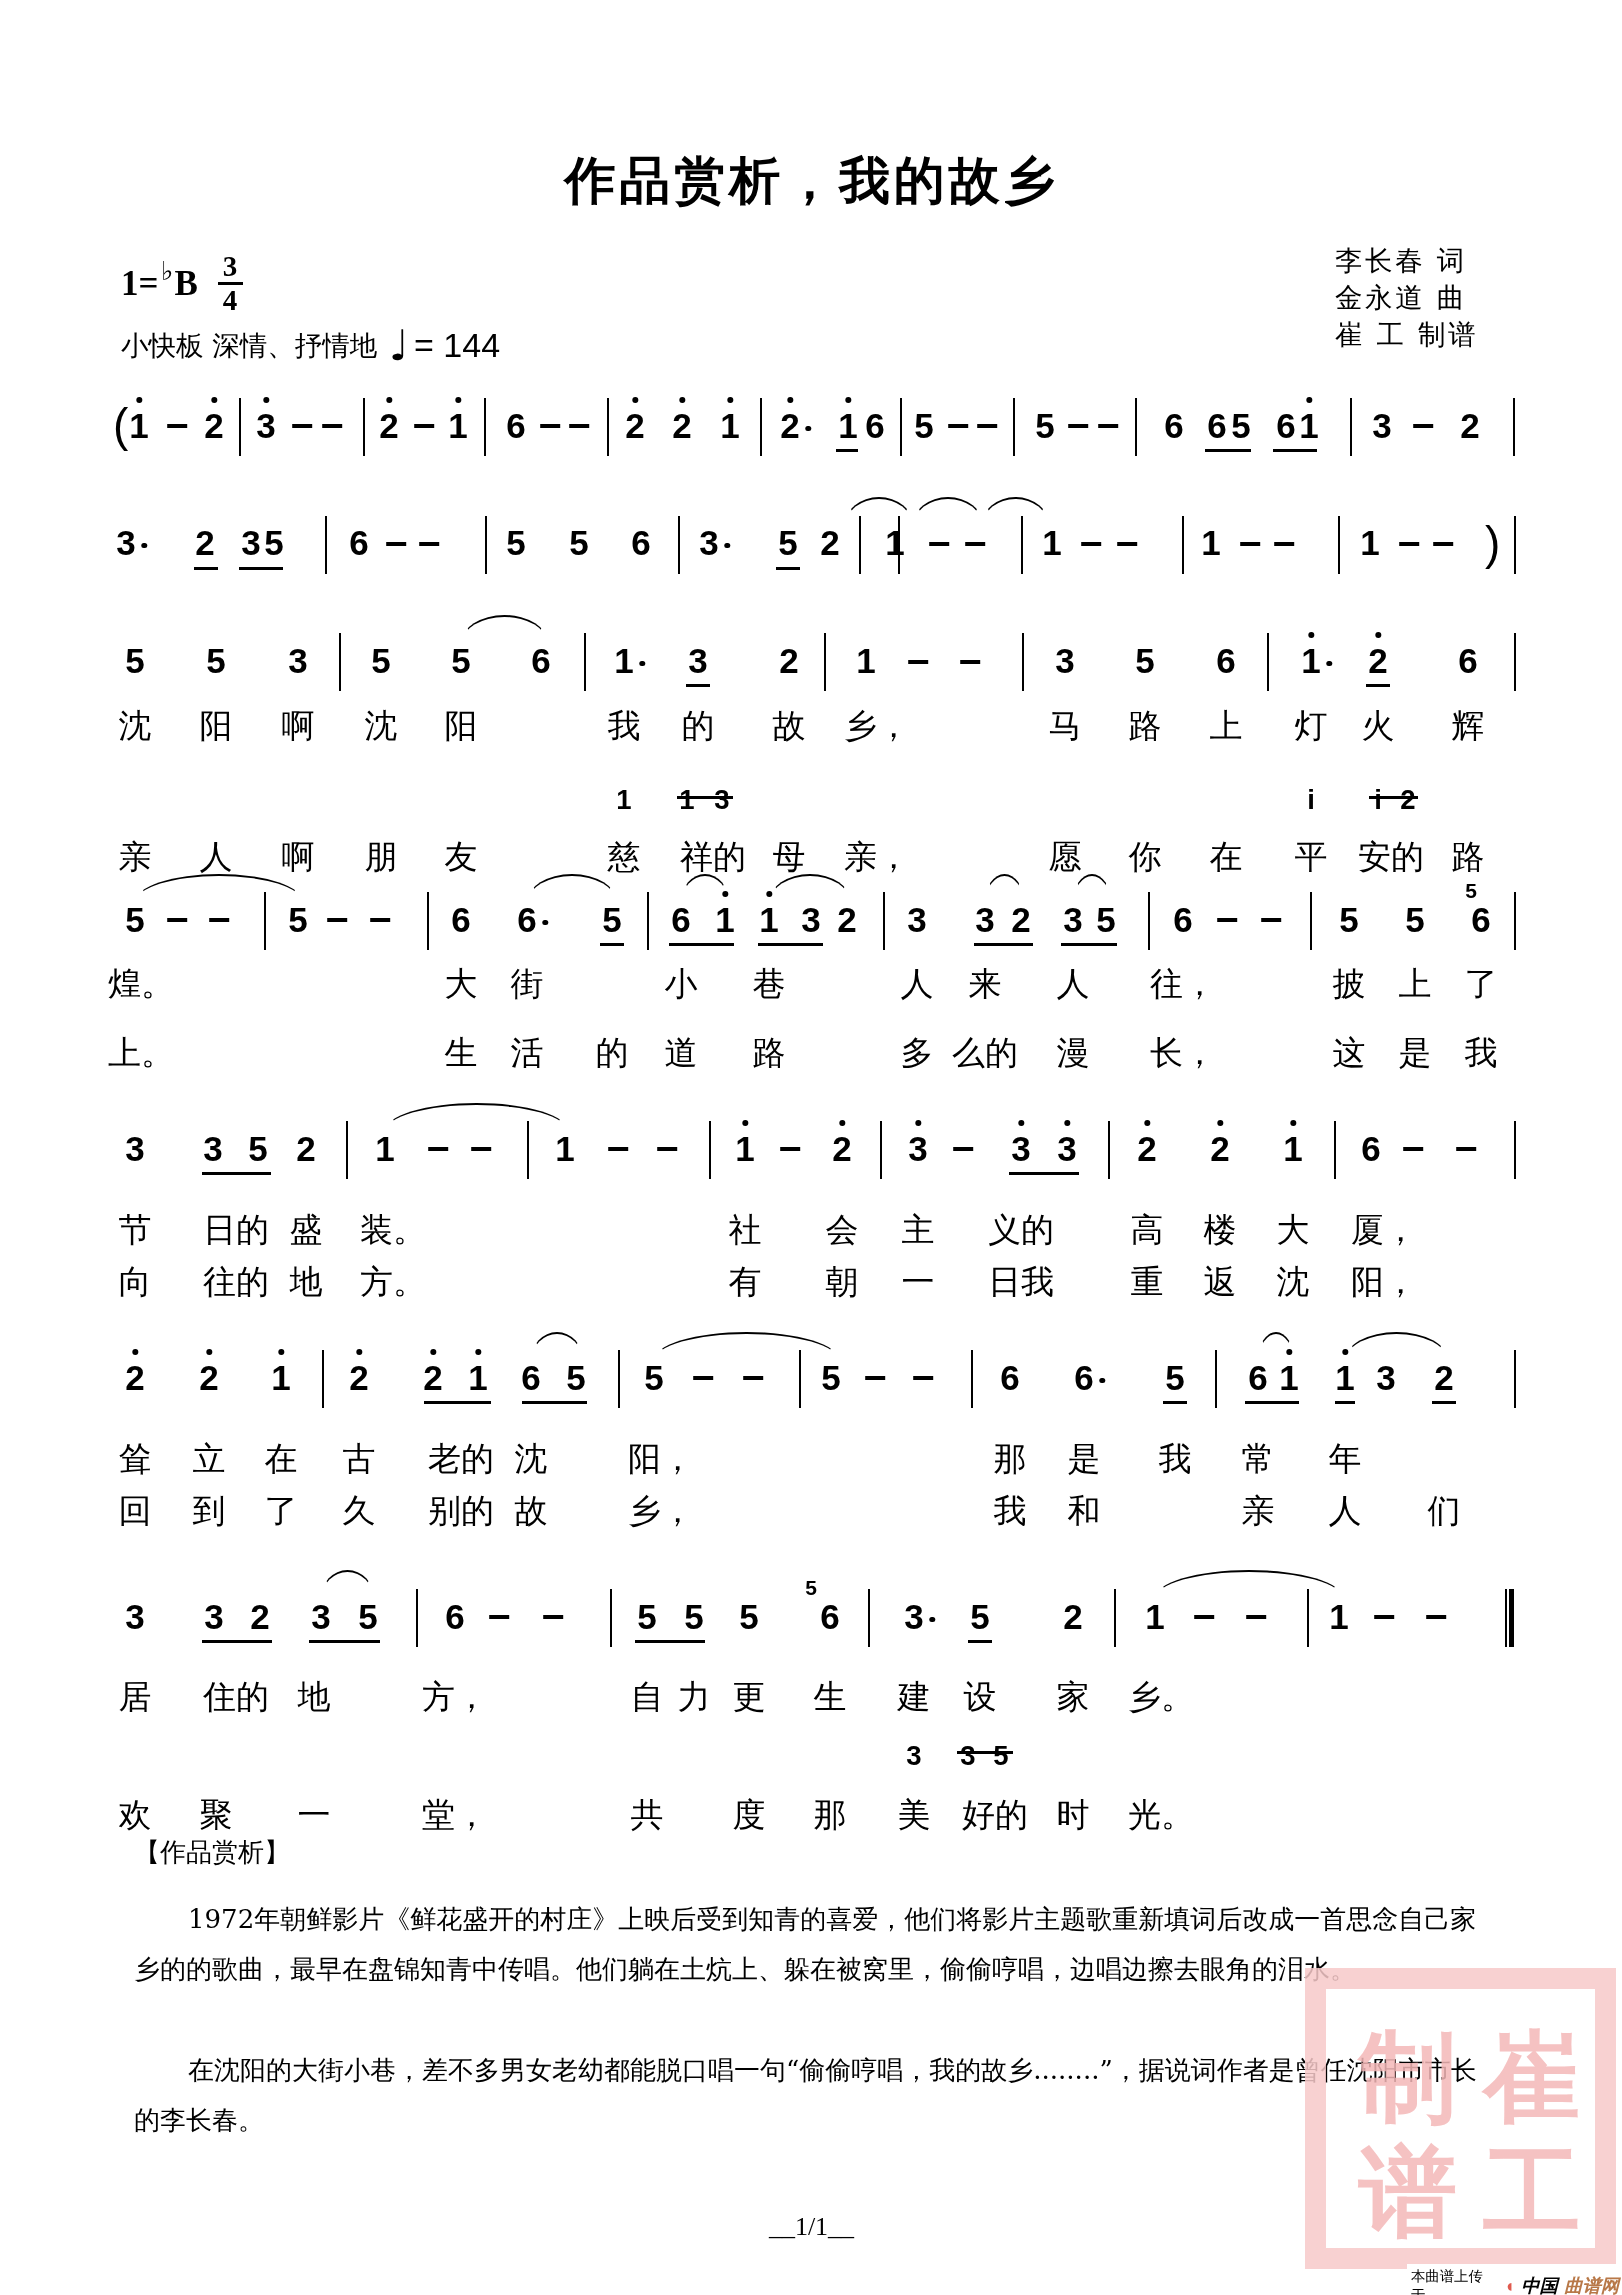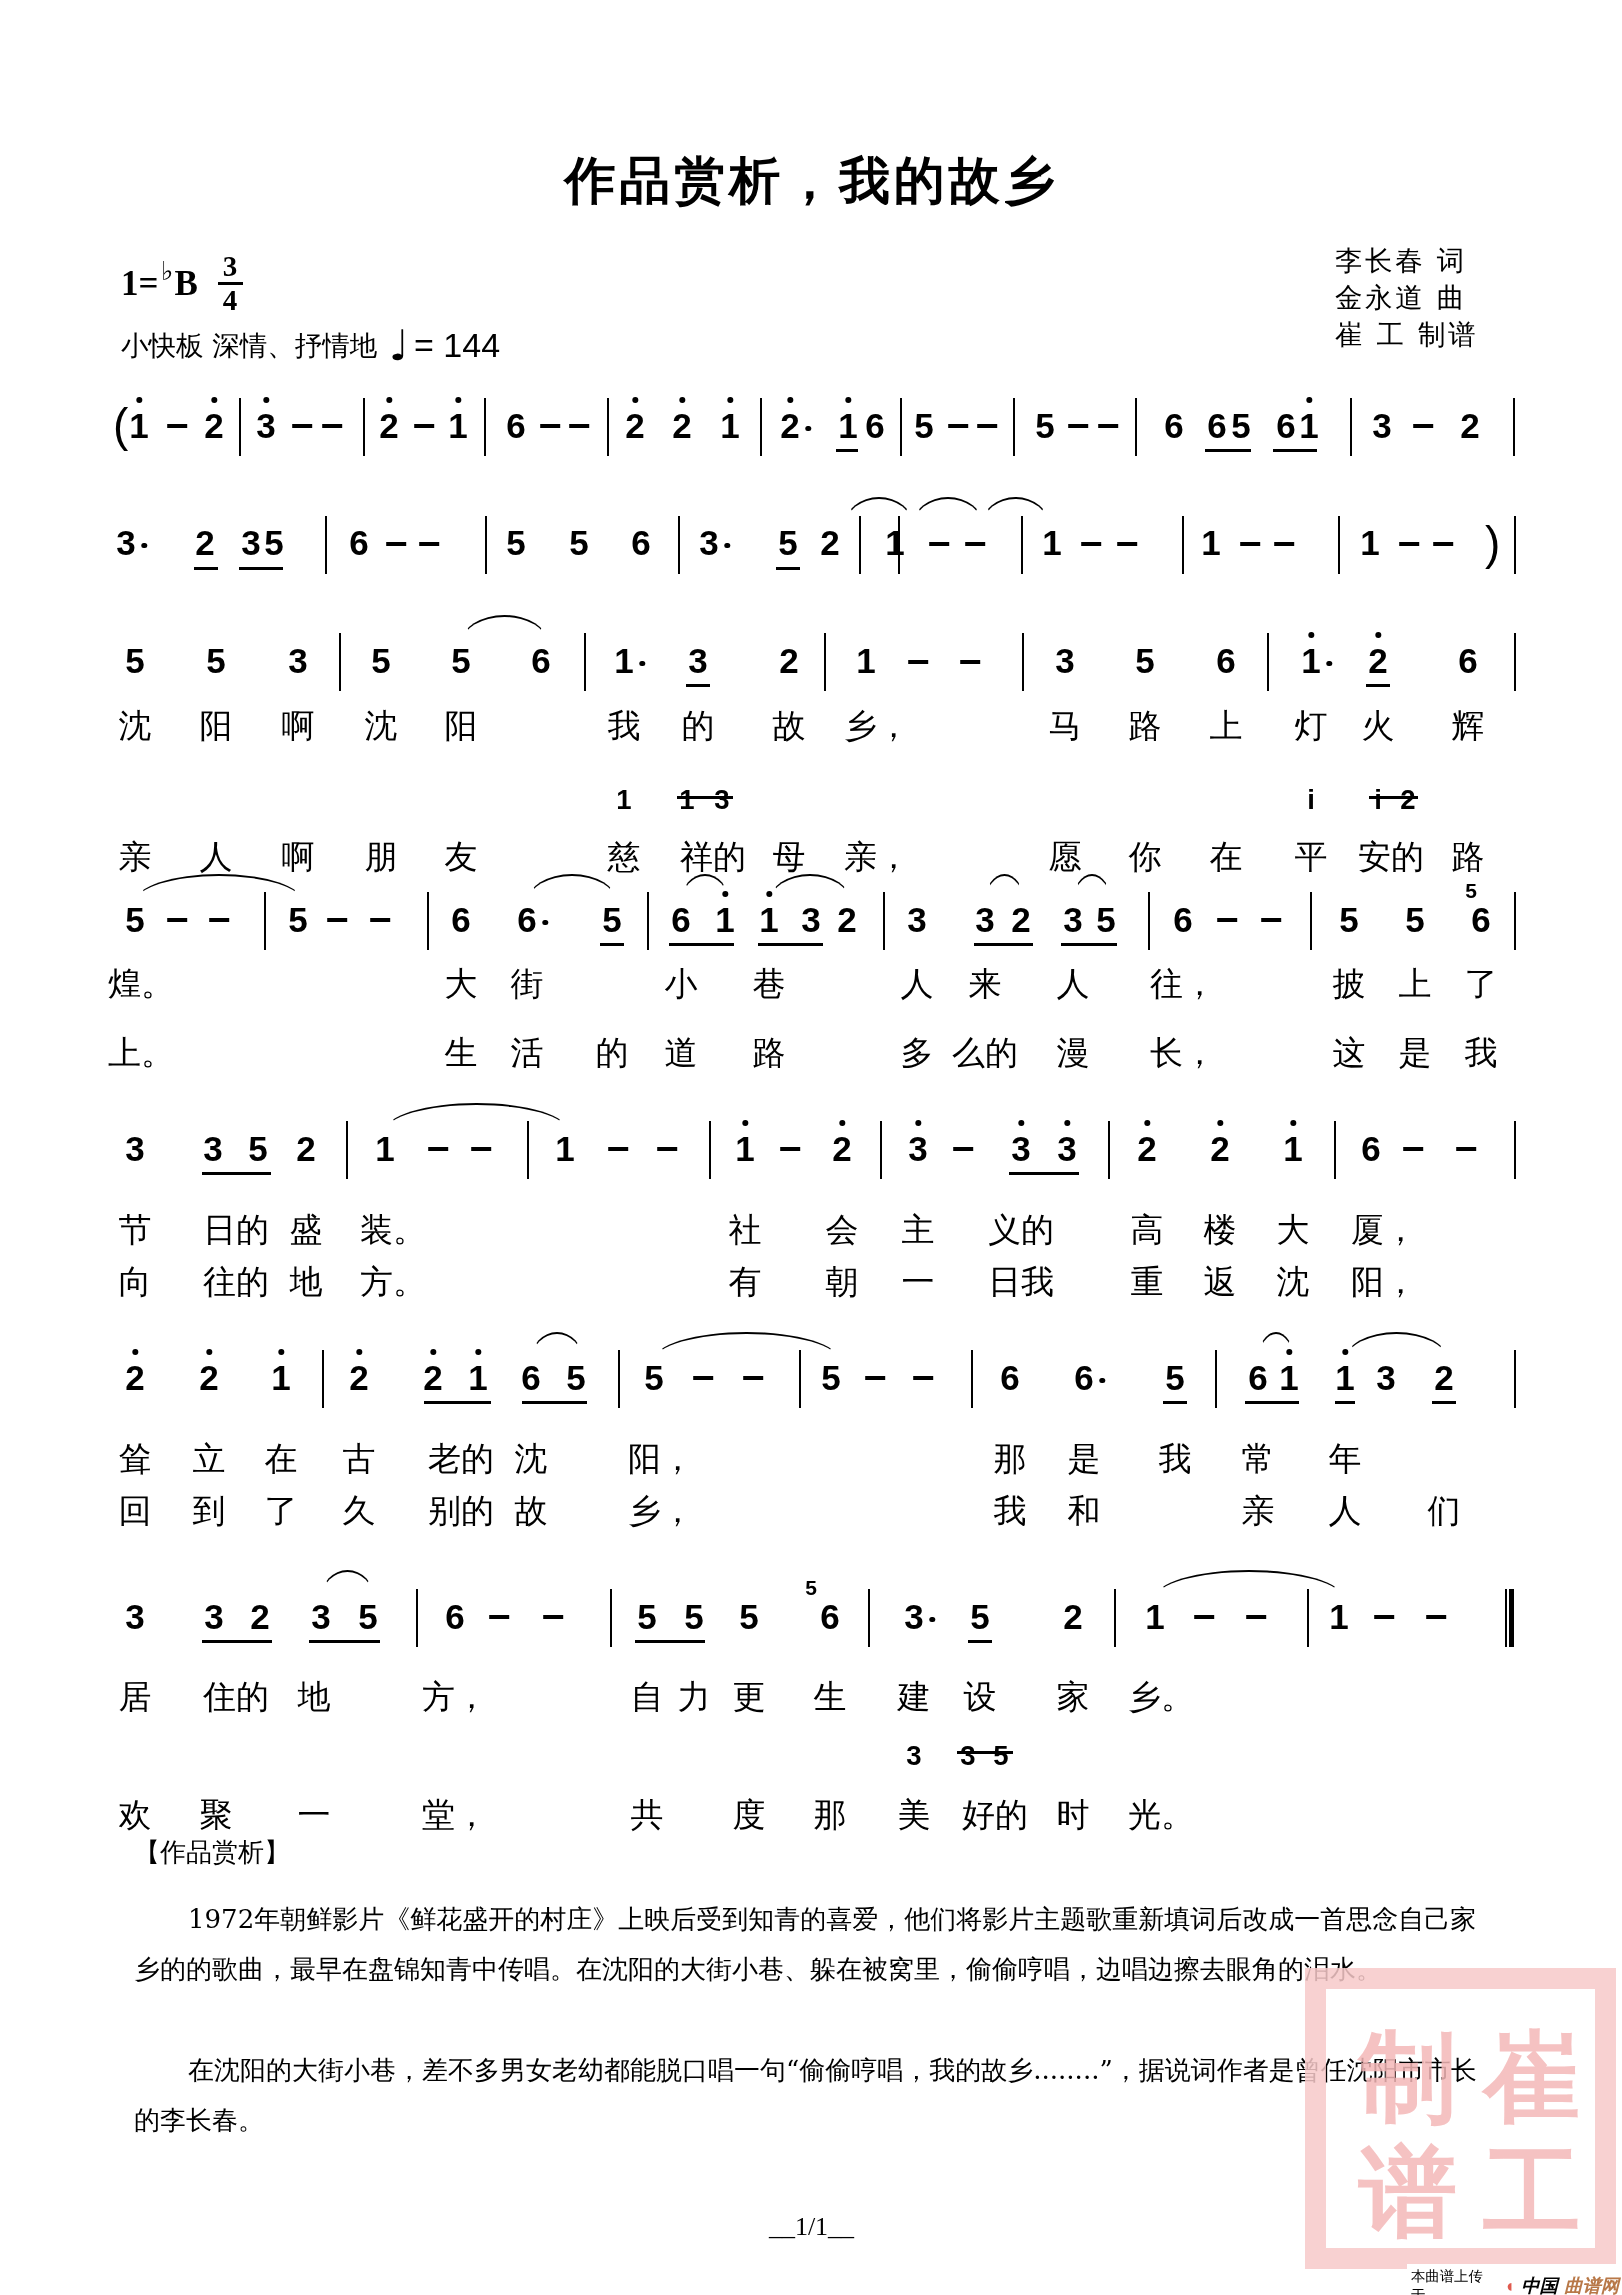--- a/index.html
+++ b/index.html
@@ -460,21 +460,21 @@
     <div class="lyr" style="left: 647px; top: 1796px;">共</div>
     <div class="lyr" style="left: 749px; top: 1796px;">度</div>
     <div class="lyr" style="left: 830px; top: 1796px;">那</div>
     <div class="lyr" style="left: 914px; top: 1796px;">美</div>
     <div class="lyr" style="left: 995px; top: 1796px;">好的</div>
     <div class="lyr" style="left: 1073px; top: 1796px;">时</div>
     <div class="lyr" style="left: 1161px; top: 1796px;">光。</div>
   </div>
 
 <div class="section-h">【作品赏析】</div>
-<div class="para" style="top:1894px;">1972年朝鲜影片《鲜花盛开的村庄》上映后受到知青的喜爱，他们将影片主题歌重新填词后改成一首思念自己家乡的的歌曲，最早在盘锦知青中传唱。在沈阳的大街小巷、躲在被窝里，偷偷哼唱，边唱边擦去眼角的泪水。</div>
+<div class="para" style="top:1894px;">1972年朝鲜影片《鲜花盛开的村庄》上映后受到知青的喜爱，他们将影片主题歌重新填词后改成一首思念自己家乡的的歌曲，最早在盘锦知青中传唱。他们躺在土炕上、躲在被窝里，偷偷哼唱，边唱边擦去眼角的泪水。</div>
 <div class="para" style="top:2045px;">在沈阳的大街小巷，差不多男女老幼都能脱口唱一句“偷偷哼唱，我的故乡........”，据说词作者是曾任沈阳市市长的李长春。</div>
 
 <div class="pagenum">__1/1__</div>
 
 <div class="stamp">
   <span class="g" style="left:33px;top:39px;">制</span>
   <span class="g" style="left:157px;top:39px;">崔</span>
   <span class="g" style="left:33px;top:154px;">谱</span>
   <span class="g" style="left:157px;top:154px;">工</span>
 </div>

